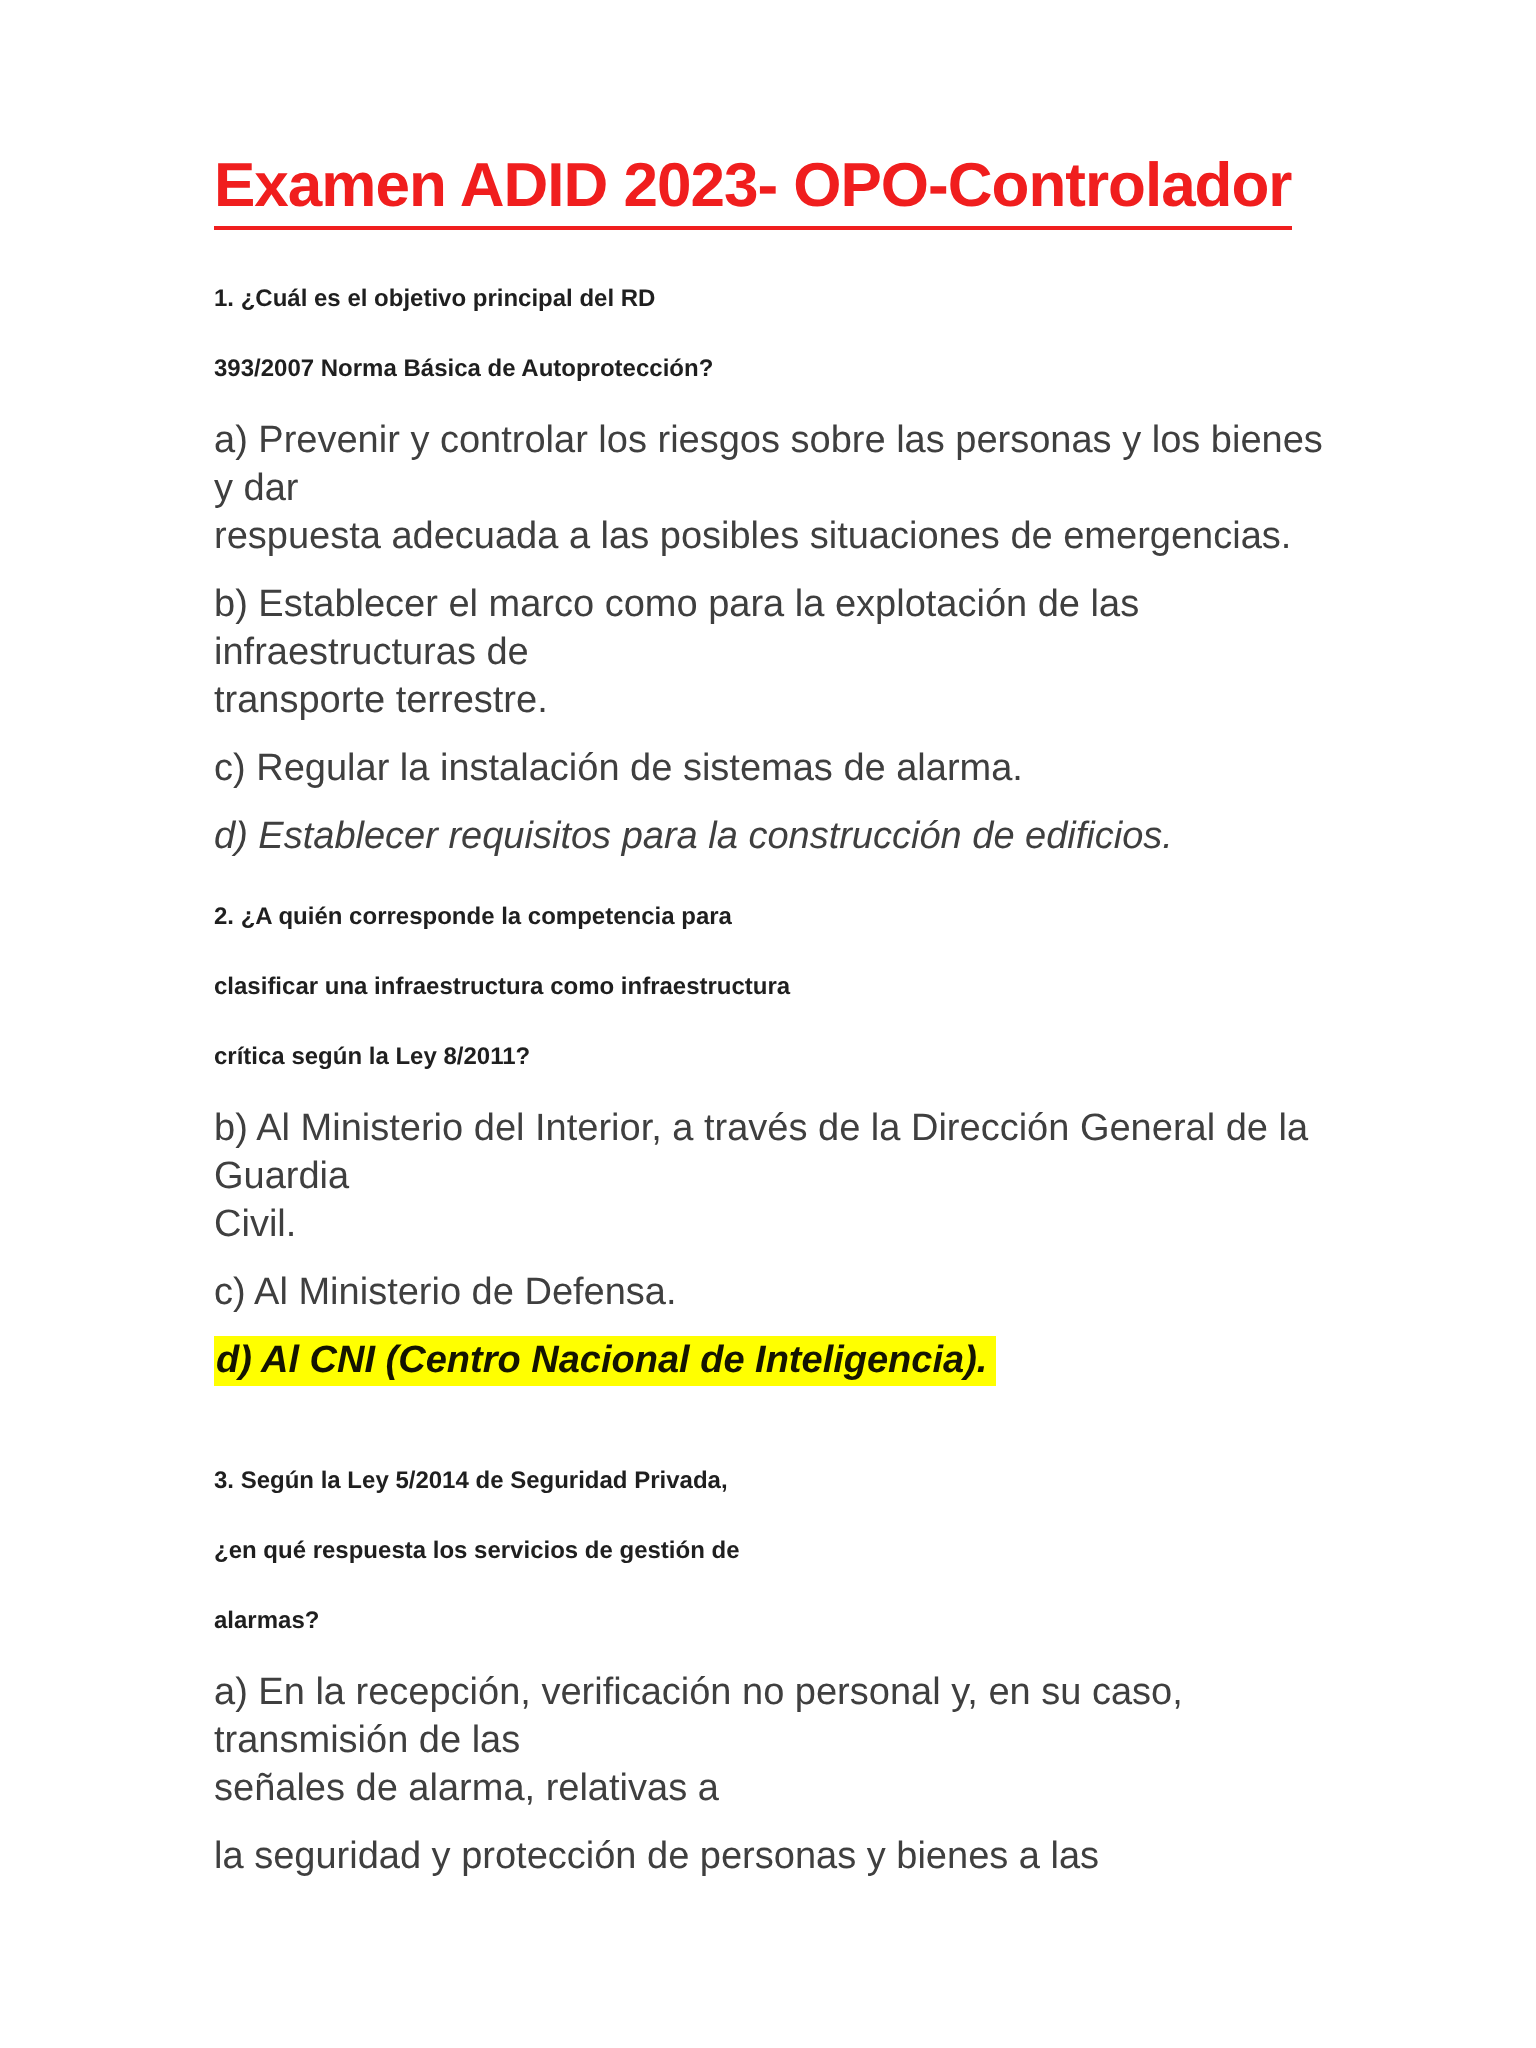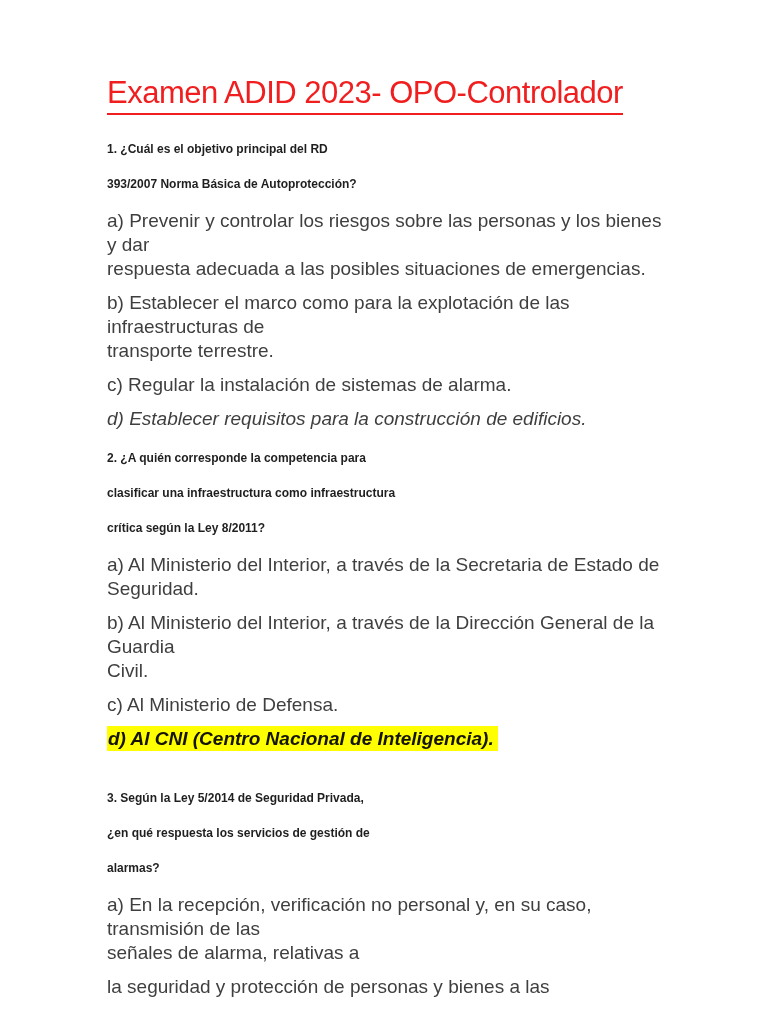--- a/index.html
+++ b/index.html
@@ -12,21 +12,21 @@
     overflow:hidden;
   }
   .page {
     width:768px; height:1024px;
     background:#ffffff;
     padding:76px 100px 0 107px;
   }
   .doc-title {
     display:inline-block;
     font-size:31px;
-    font-weight:400;
+    font-weight:700;
     letter-spacing:-0.5px;
     color:var(--accent);
     border-bottom:2px solid var(--accent);
     padding-bottom:3px;
     line-height:34px;
     margin:0 0 24px 0;
   }
   .qline {
     font-size:12px;
     font-weight:700;
@@ -82,24 +82,20 @@
     </p>
   </div>
 
   
   <div class="q-block gap2">
     <p class="qline">2. ¿A quién corresponde la competencia para</p>
     <p class="qline">clasificar una infraestructura como infraestructura</p>
     <p class="qline">crítica según la Ley 8/2011?</p>
 
     <p class="opt">
-      <span class="ln">a) Al Ministerio del Interior, a través de la Secretaria de Estado de</span>
-      <span class="ln">Seguridad.</span>
-    </p>
-    <p class="opt">
       <span class="ln">b) Al Ministerio del Interior, a través de la Dirección General de la Guardia</span>
       <span class="ln">Civil.</span>
     </p>
     <p class="opt">
       <span class="ln">c) Al Ministerio de Defensa.</span>
     </p>
     <p class="opt">
       <span class="hl">d) Al CNI (Centro Nacional de Inteligencia).</span>
     </p>
   </div>

